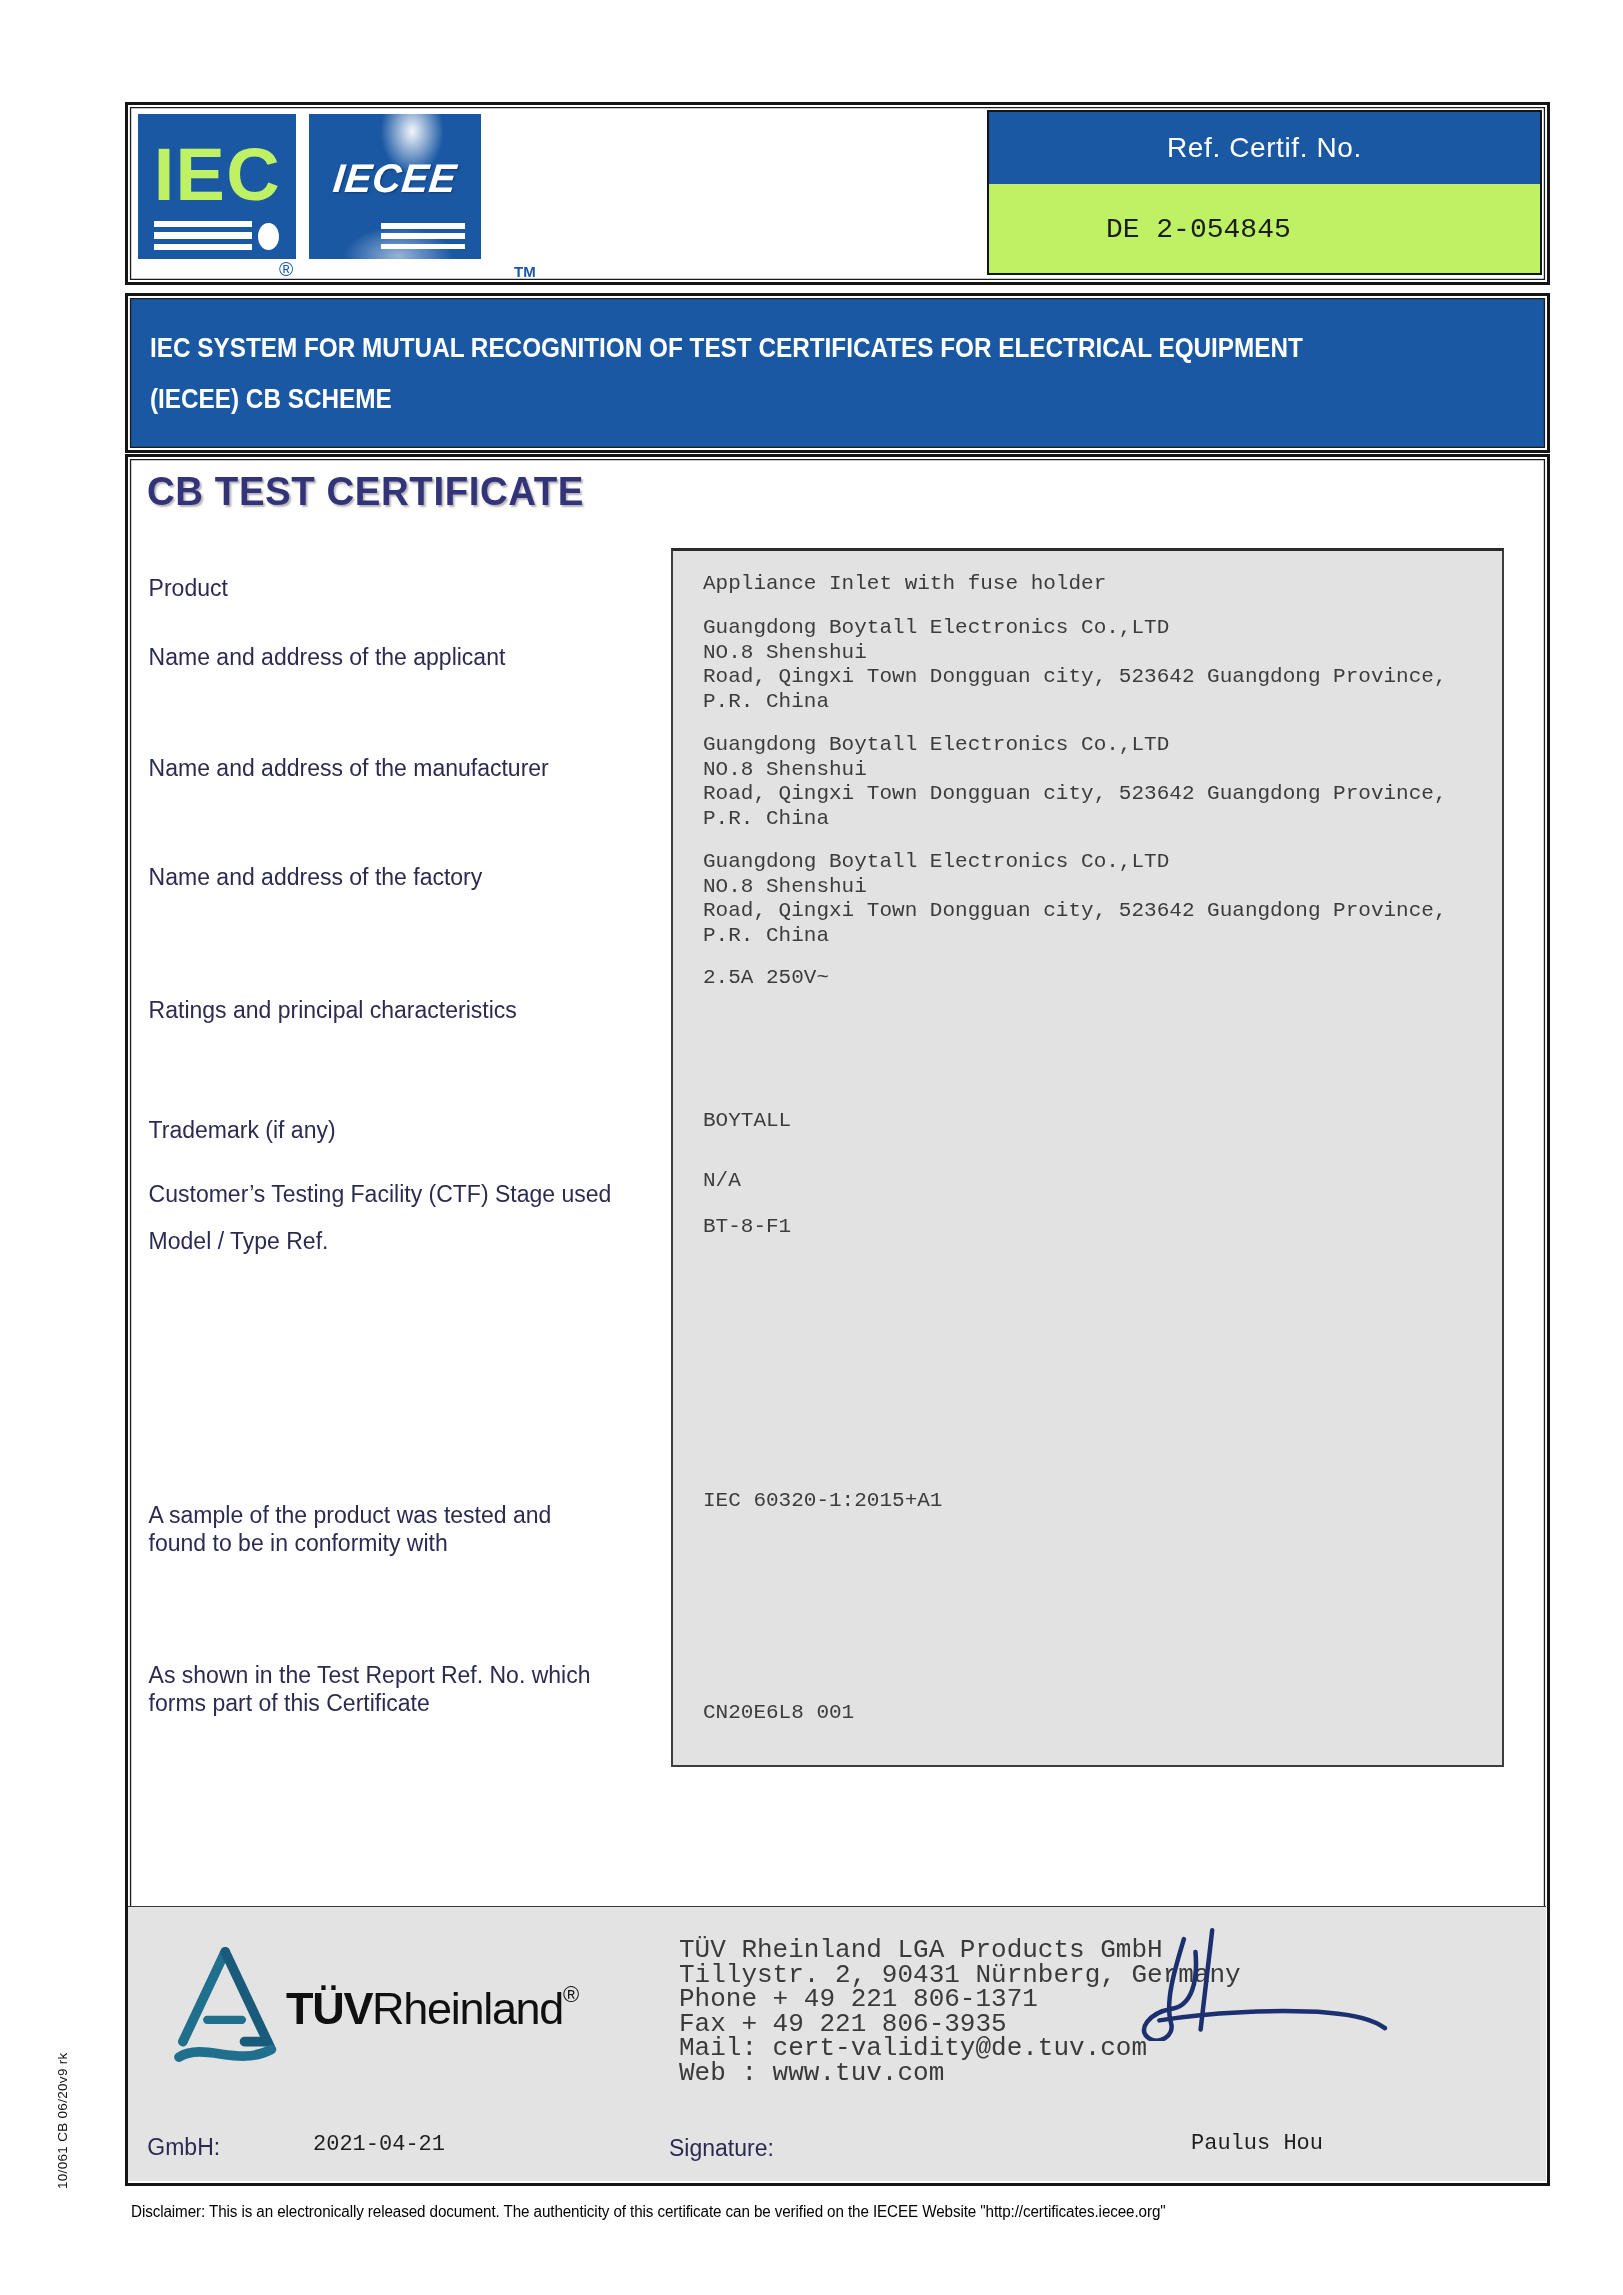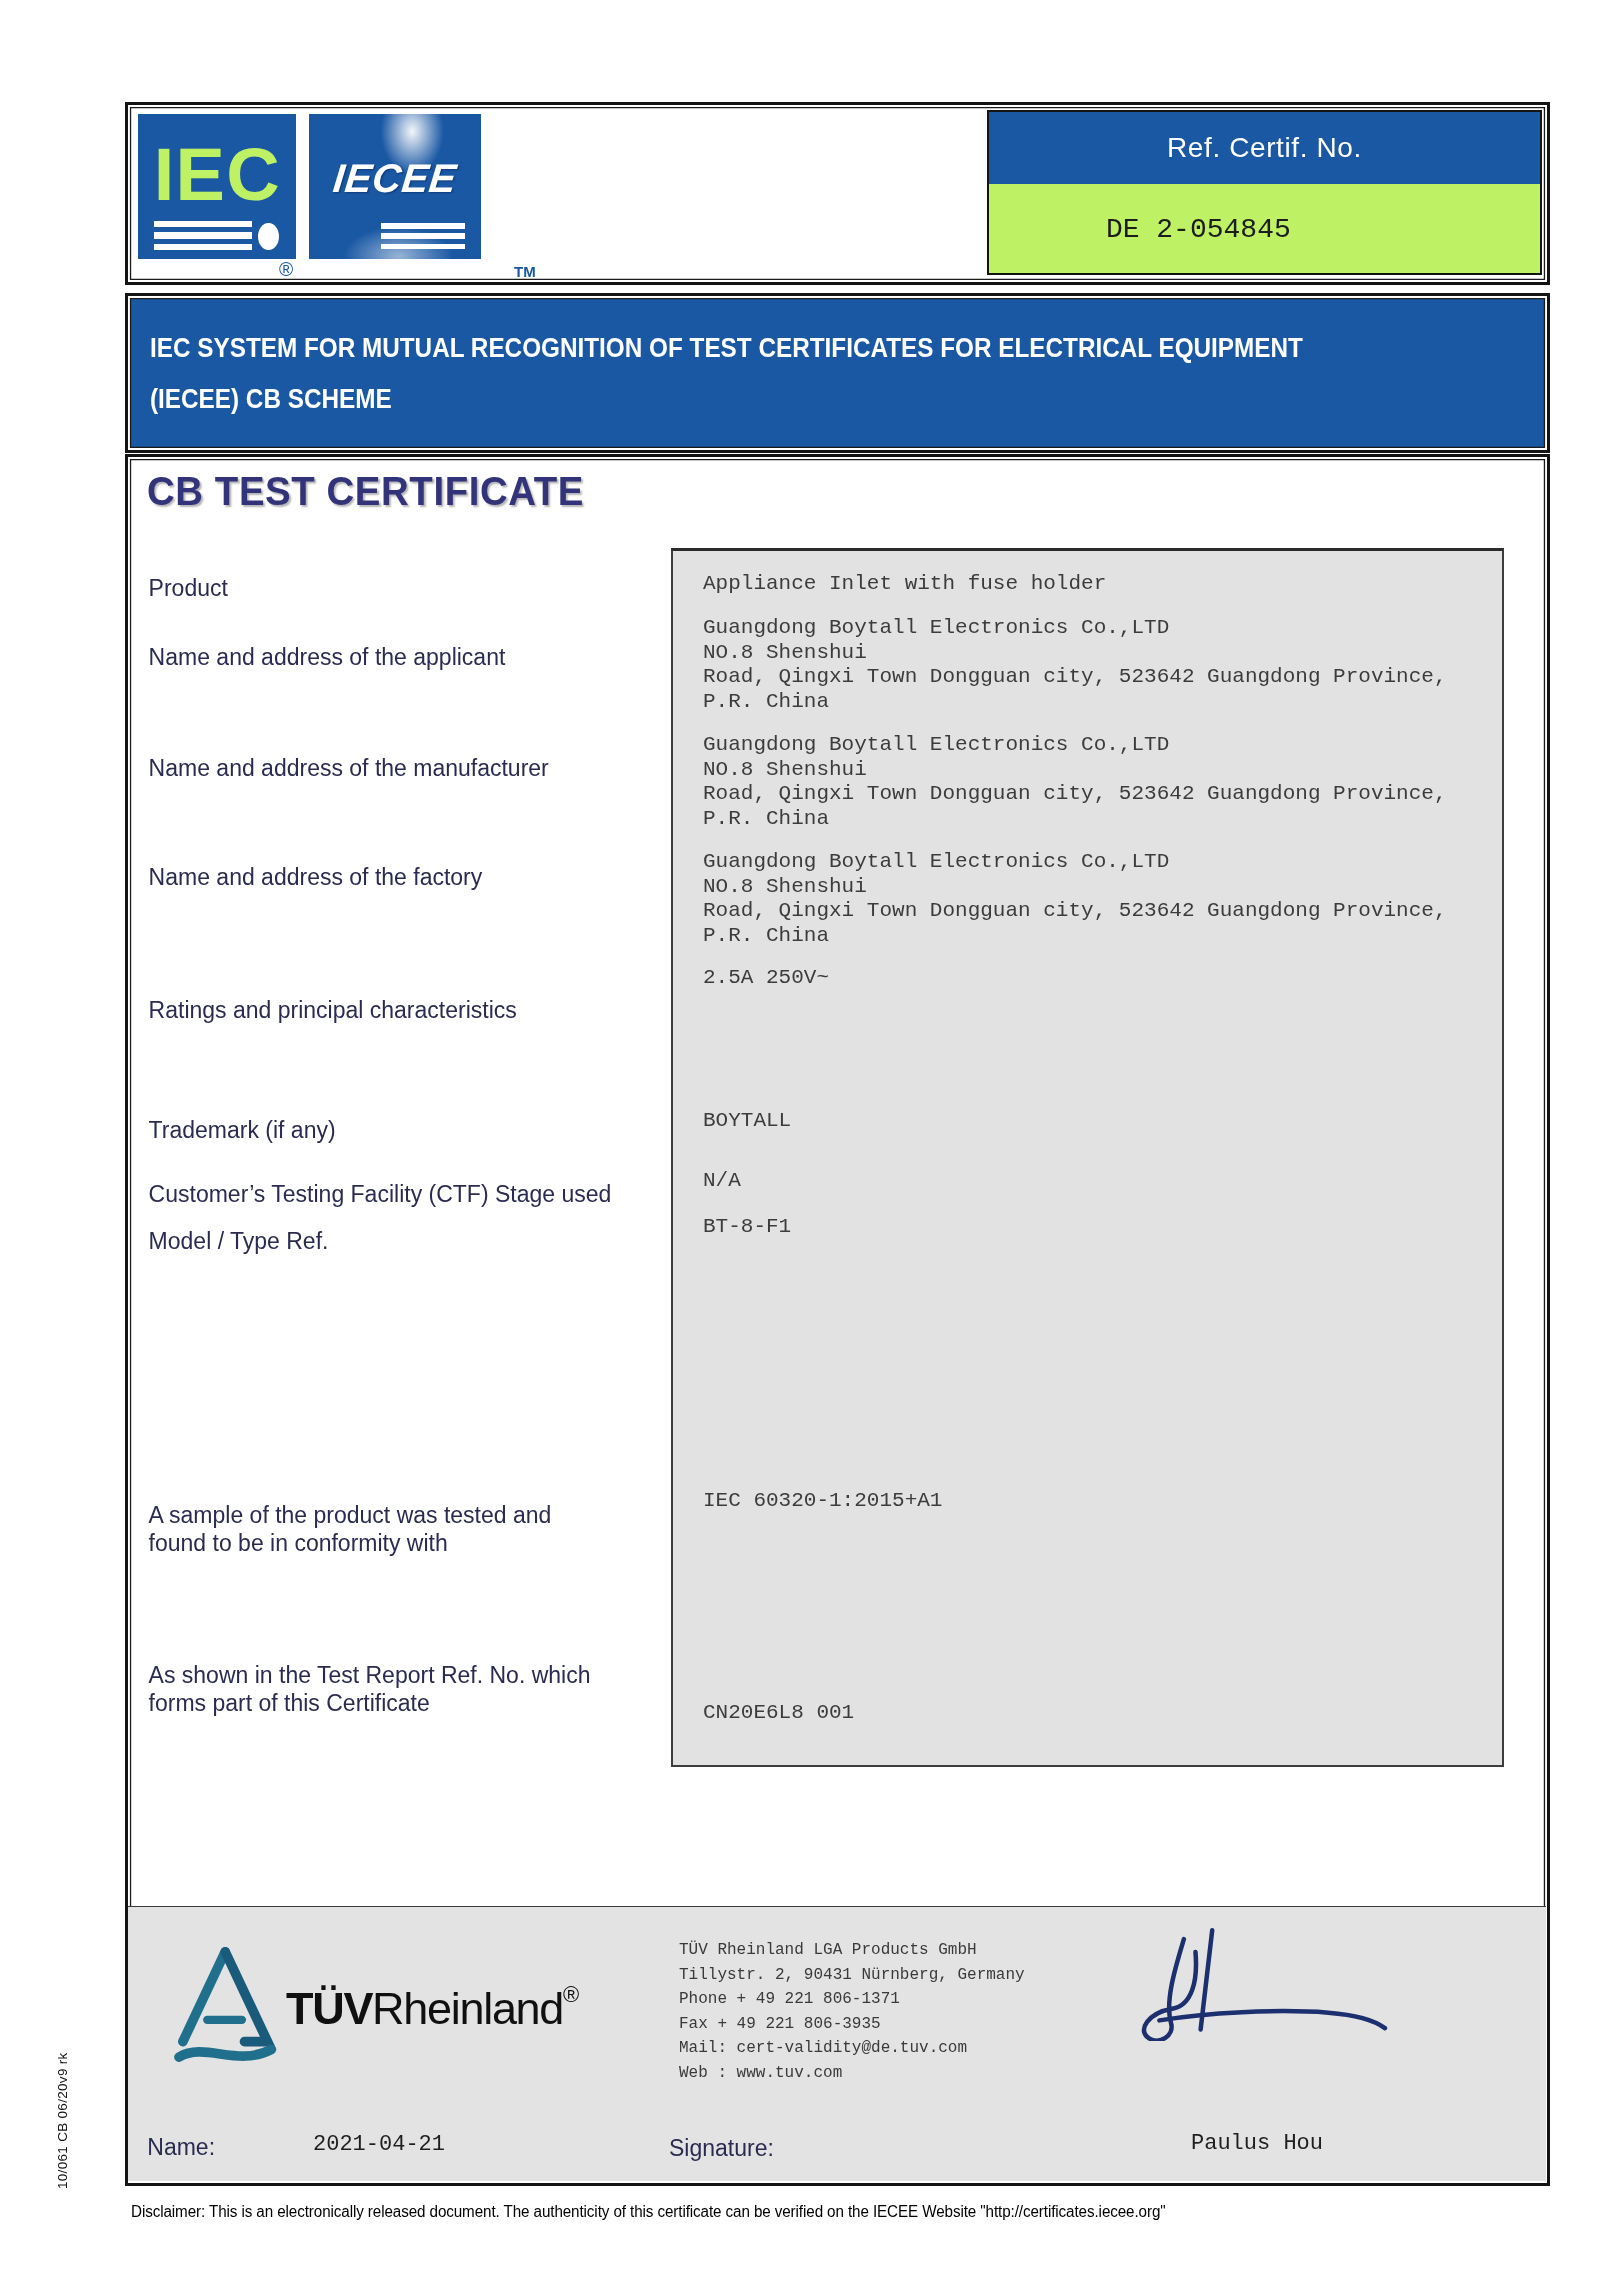--- a/index.html
+++ b/index.html
@@ -116,21 +116,21 @@
   #tuv-logo { position:absolute; left:42px; top:37px; }
   #tuv-brand {
     position:absolute; left:158px; top:75px;
     font-size:45px; color:#101010; letter-spacing:-1.3px; white-space:nowrap;
   }
   #tuv-brand .b { font-weight:bold; }
   #tuv-brand .r { font-size:22px; vertical-align:22px; letter-spacing:0; }
   #ncb-contact {
     position:absolute; left:551px; top:31px;
     font-family:"Liberation Mono", monospace;
-    font-size:16px; line-height:24.5px; color:#3a3a3a;
+    font-size:26px; line-height:24.5px; color:#3a3a3a;
     white-space:pre-line;
   }
   #signature-image { position:absolute; left:994px; top:18px; }
   #signatory-name {
     position:absolute; left:1063px; top:224px;
     font-family:"Liberation Mono", monospace; font-size:22px; color:#1f1f1f;
   }
   .gray-label { position:absolute; font-size:23px; color:#2b2b52; }
   #date-label { left:19.3px; top:227px; }
   #date-value {
@@ -253,21 +253,21 @@
     <svg id="signature-image" width="290" height="116" viewBox="0 0 450 180">
       <g fill="none" stroke="#1c2f6e" stroke-width="7" stroke-linecap="round">
         <path d="M96,22 C84,62 66,118 76,152 C82,172 58,186 42,176 C22,163 42,136 78,130 C108,125 118,88 114,42"></path>
         <path d="M140,8 C134,58 128,112 122,162"></path>
         <path d="M58,148 C130,136 240,130 320,136 C360,139 392,148 408,160"></path>
       </g>
     </svg>
 
     <div id="signatory-name">Paulus Hou</div>
 
-    <div id="date-label" class="gray-label">Name:</div>
+    <div id="date-label" class="gray-label">GmbH:</div>
     <div id="date-value">2021-04-21</div>
     <div id="signature-label" class="gray-label">Signature:</div>
   </div>
 </div>
 
 <div id="side-code">10/061 CB 06/20v9 rk</div>
 <div id="disclaimer">Disclaimer:  This is an electronically released document. The authenticity of this certificate can be verified on the IECEE Website "http://certificates.iecee.org"</div>
 
 
 </body></html>

